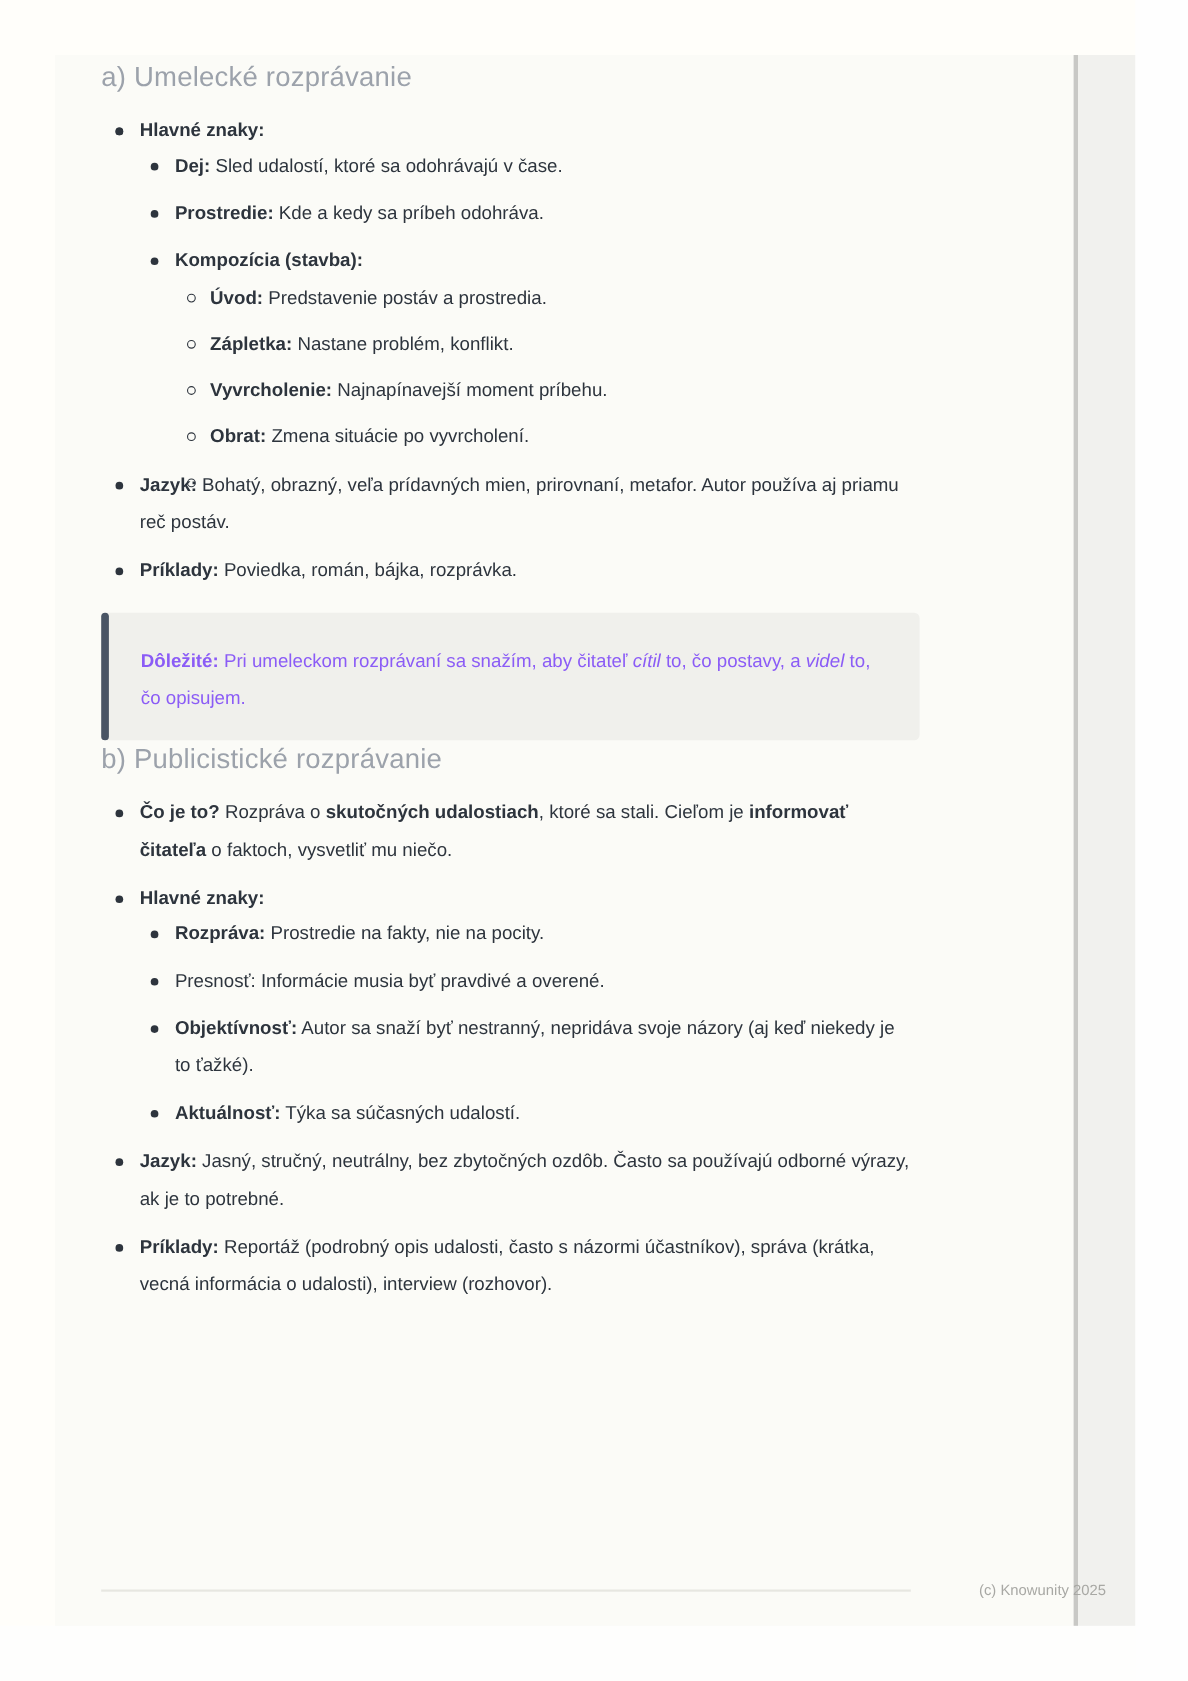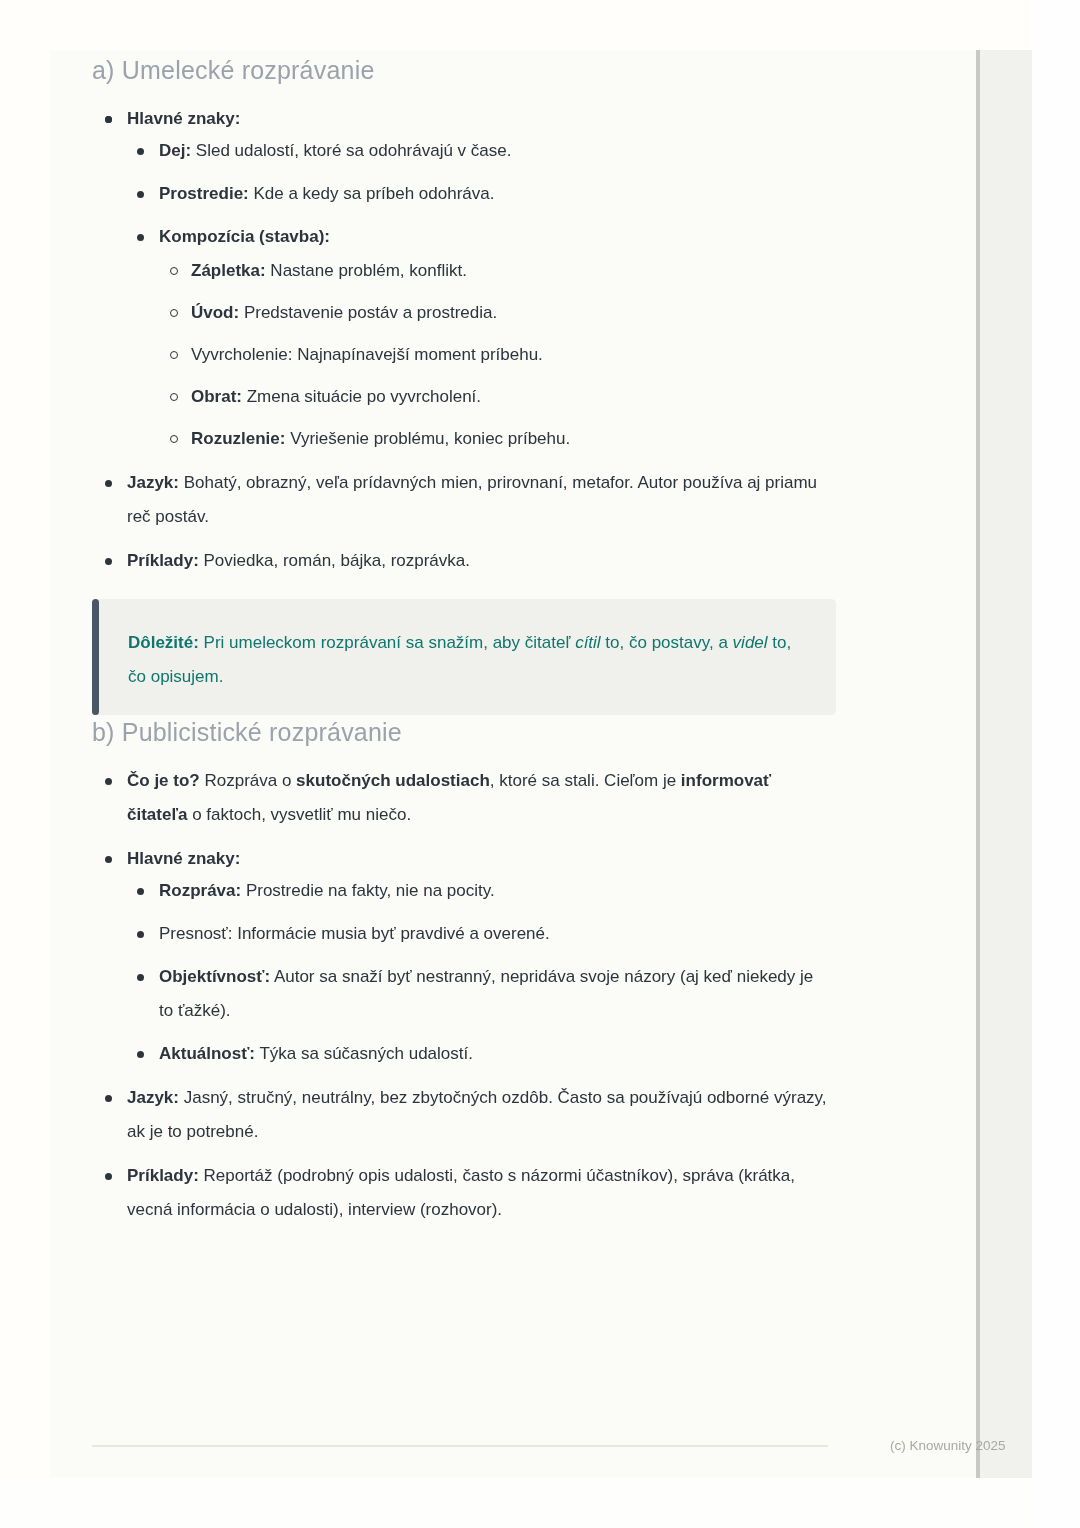--- a/index.html
+++ b/index.html
@@ -48,21 +48,21 @@
     width:6px;height:6px;border-radius:50%;
     border:1.6px solid #2d343d;background:transparent;
   }
   .callout{
     position:relative;
     margin-top:21px;
     width:744px;box-sizing:border-box;
     background:#f0f0ec;
     border-radius:5px;
     padding:27px 30px 21px 36px;
-    font-size:17px;color:#0f766e;line-height:34px;
+    font-size:17px;color:#8b5cf6;line-height:34px;
   }
   .callout-bar{
     position:absolute;left:0;top:0;bottom:0;
     width:7px;border-radius:5px;
     background:#4a5565;
   }
   .sec-b-heading{margin-top:42px;}
   .footer-divider{
     position:absolute;left:42px;top:1395px;
     width:736px;height:2px;background:#e7e7e1;border:none;margin:0;
@@ -117,37 +117,36 @@
           <li>
             <span class="dot"></span>
             <span><span style="font-weight: 700;">Prostredie:</span><span> Kde a kedy sa príbeh odohráva.</span></span>
           </li>
           <li>
             <span class="dot"></span>
             <span><span style="font-weight: 700;">Kompozícia (stavba):</span></span>
             <ul class="l3">
               <li>
                 <span class="circle"></span>
+                <span><span style="font-weight: 700;">Úvod:</span><span> Predstavenie postáv a prostredia.</span></span>
+              </li>
+              <li>
+                <span class="circle"></span>
                 <span><span style="font-weight: 700;">Zápletka:</span><span> Nastane problém, konflikt.</span></span>
               </li>
               <li>
                 <span class="circle"></span>
-                <span><span style="font-weight: 700;">Úvod:</span><span> Predstavenie postáv a prostredia.</span></span>
-              </li>
-              <li>
-                <span class="circle"></span>
-                <span><span style="font-weight: 400;">Vyvrcholenie:</span><span> Najnapínavejší moment príbehu.</span></span>
+                <span><span style="font-weight: 700;">Vyvrcholenie:</span><span> Najnapínavejší moment príbehu.</span></span>
               </li>
               <li>
                 <span class="circle"></span>
                 <span><span style="font-weight: 700;">Obrat:</span><span> Zmena situácie po vyvrcholení.</span></span>
               </li>
               <li>
                 <span class="circle"></span>
-                <span><span style="font-weight: 700;">Rozuzlenie:</span><span> Vyriešenie problému, koniec príbehu.</span></span>
               </li>
             </ul>
           </li>
         </ul>
       </li>
       <li>
         <span class="dot"></span>
         <span><span style="font-weight: 700;">Jazyk:</span><span> Bohatý, obrazný, veľa prídavných mien, prirovnaní, metafor. Autor používa aj priamu reč postáv.</span></span>
       </li>
       <li>

